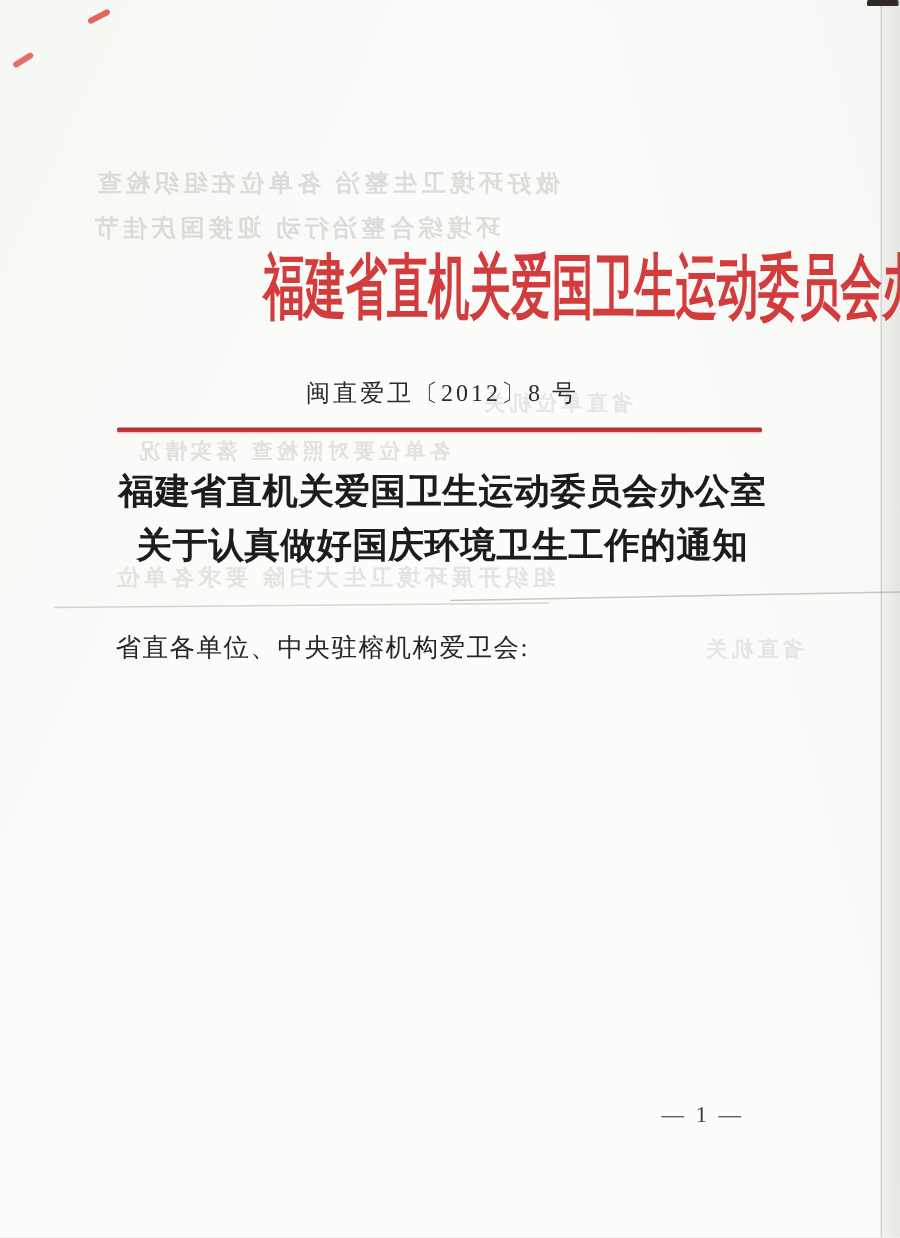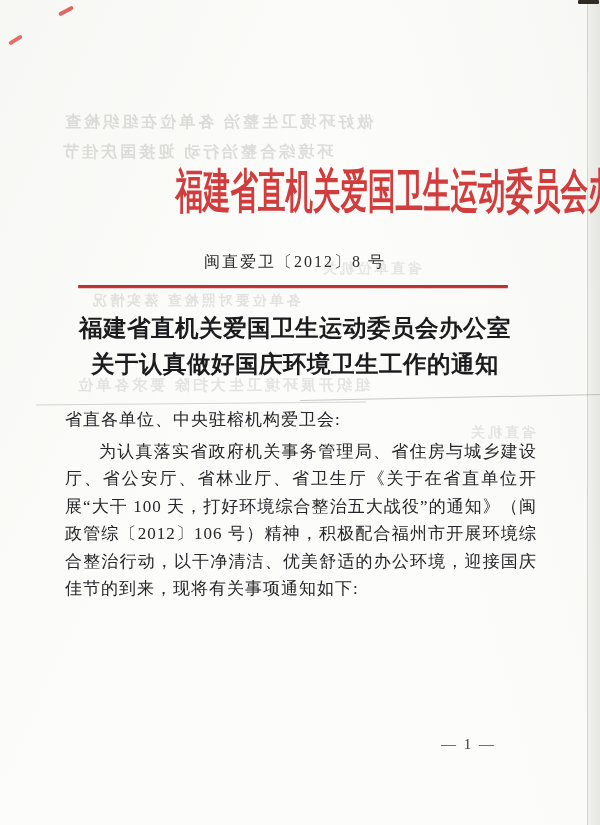--- a/index.html
+++ b/index.html
@@ -40,21 +40,21 @@
     font-size:16px;letter-spacing:2px;color:#2b2b2e;}
   .red-rule{position:absolute;top:285px;left:78px;width:430px;height:3px;
     background:linear-gradient(to bottom,#b23030,var(--rule-red,#c43838));border-radius:1px;
     box-shadow:0 1px 0 rgba(196,56,56,.25);}
   
   .doc-title{position:absolute;top:310px;left:0;right:10px;text-align:center;
     font-size:23.5px;font-weight:bold;line-height:36px;letter-spacing:.5px;color:#1c1c1e;}
   
   .body{position:absolute;top:402px;left:61px;width:480px;
     font-size:17px;line-height:27.5px;letter-spacing:1px;text-align:justify;color:#26262a;}
-  .body p{margin:4px;}
+  .body p{margin:16px;}
   .body p.indent{text-indent:2em;}
   .body b{font-weight:bold;}
   .page-number{position:absolute;top:736px;right:104px;font-size:15px;letter-spacing:2px;color:#3c3c3e;}
 </style>
 </head>
 <body>
 
 <div class="sheet">
 
   <div class="edge-outer"></div>
@@ -82,18 +82,17 @@
   <div class="doc-title">
     <div>福建省直机关爱国卫生运动委员会办公室</div>
     <div>关于认真做好国庆环境卫生工作的通知</div>
   </div>
 
   <div class="crease crease-1"></div>
   <div class="crease crease-2"></div>
 
   <div class="body">
     <p>省直各单位、中央驻榕机构爱卫会:</p>
-    <p class="indent">为认真落实省政府机关事务管理局、省住房与城乡建设厅、省公安厅、省林业厅、省卫生厅《关于在省直单位开展“大干 100 天，打好环境综合整治五大战役”的通知》（闽政管综〔2012〕106 号）精神，积极配合福州市开展环境综合整治行动，以干净清洁、优美舒适的办公环境，迎接国庆佳节的到来，现将有关事项通知如下:</p>
   </div>
 
   <div class="page-number">— 1 —</div>
 
 </div>
 
 </body></html>

